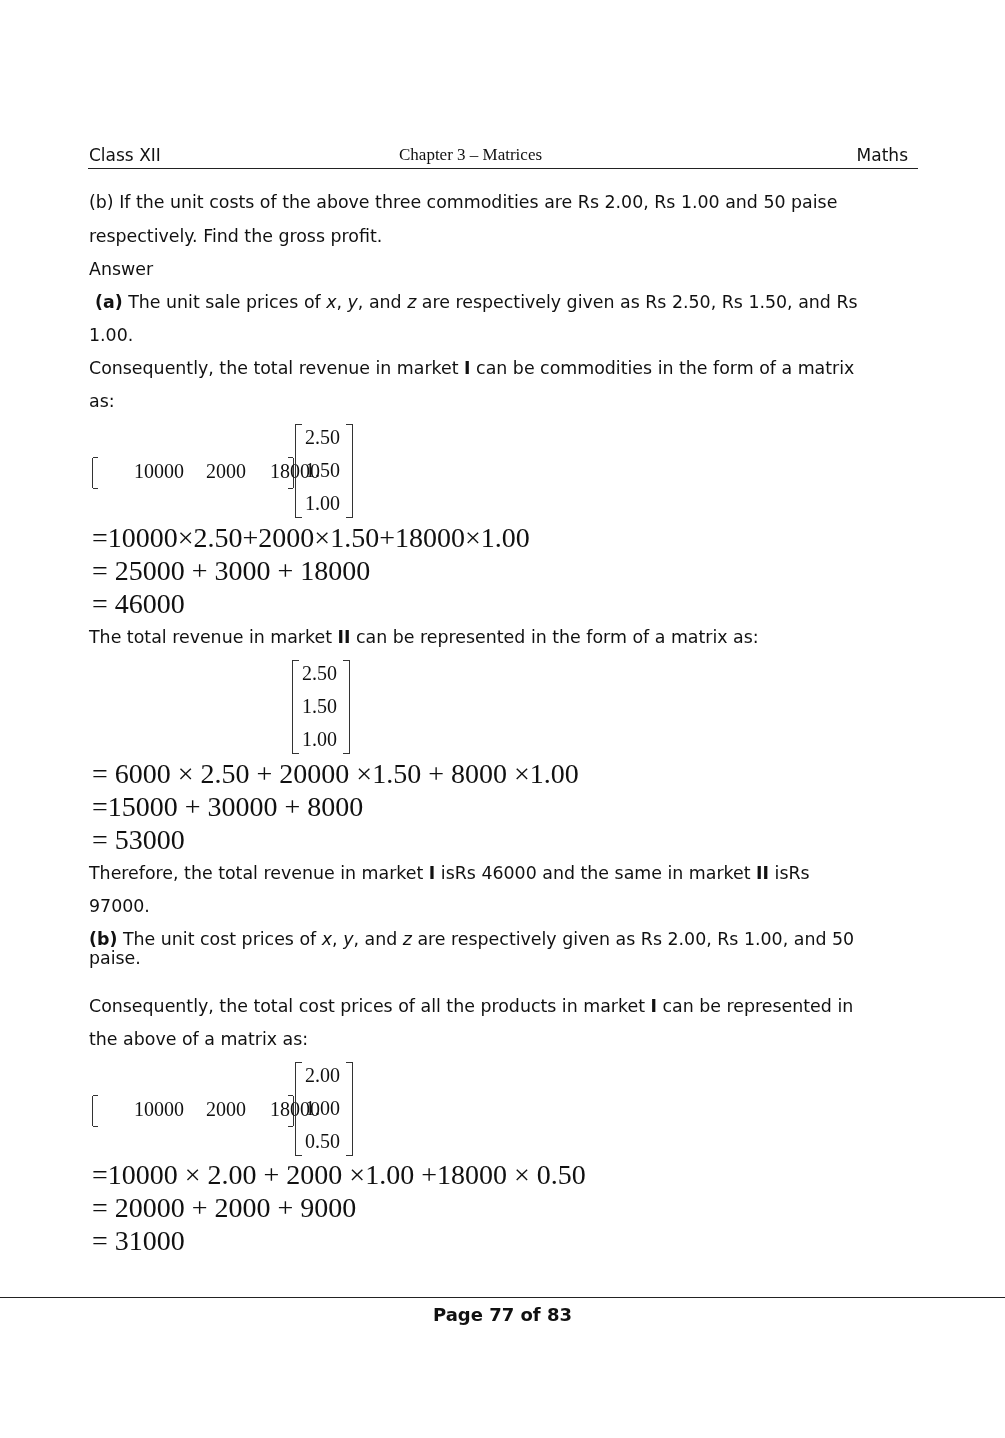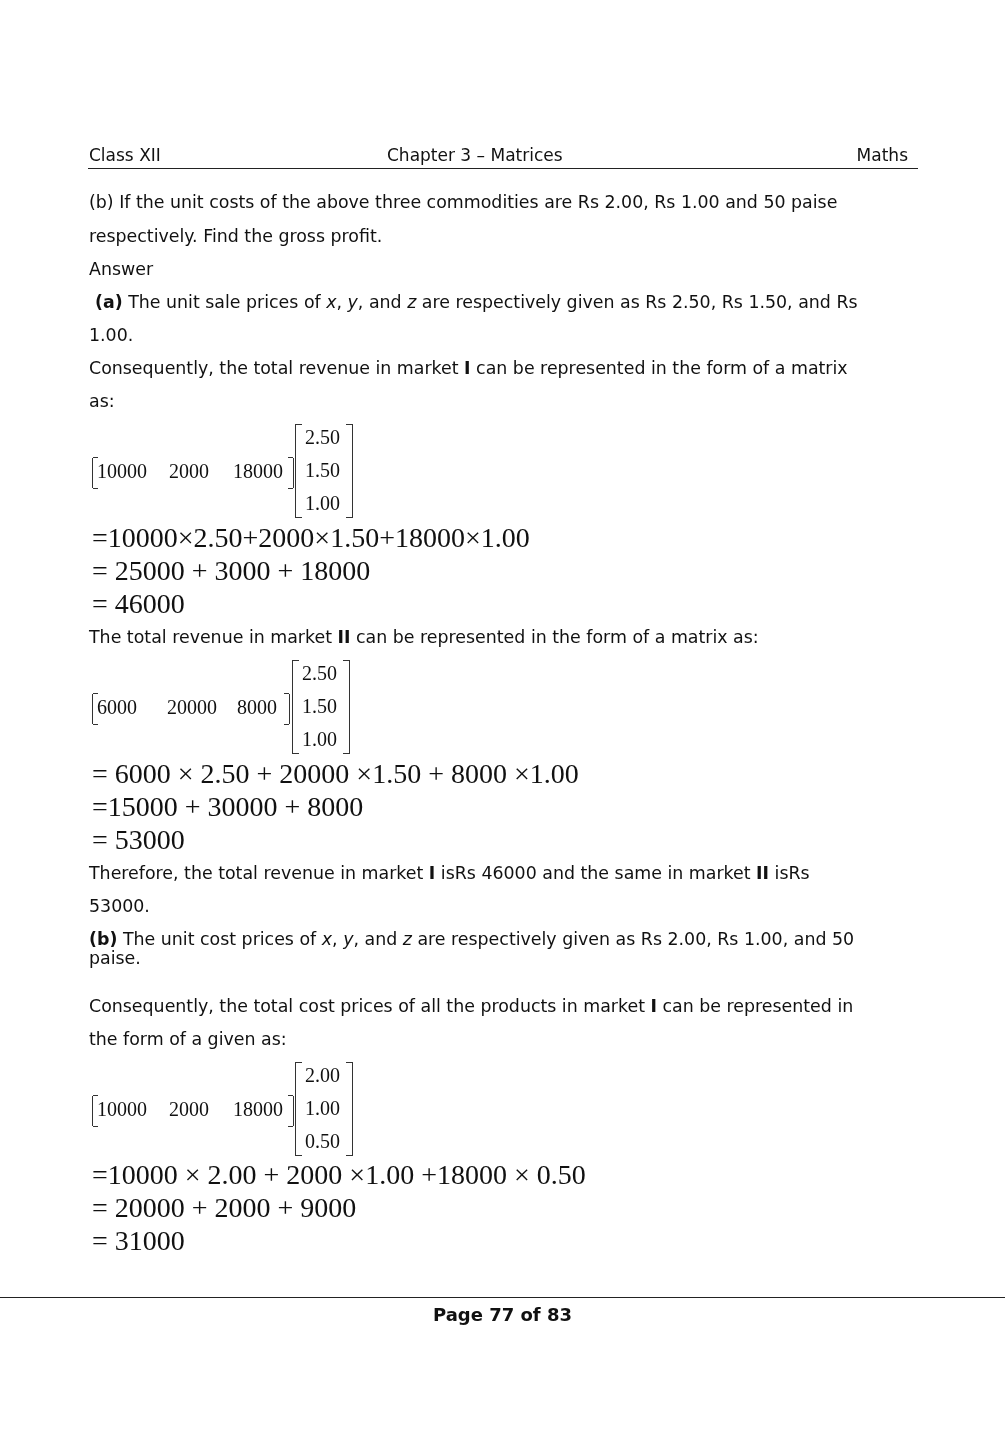--- a/index.html
+++ b/index.html
@@ -1,29 +1,29 @@
 <!DOCTYPE html>
 <html><head>
 <meta charset="utf-8">
 <style>
   html, body { margin:0; padding:0; background:#fff; }
   body { width:1005px; height:1438px; position:relative; overflow:hidden; color:#111; }
   .header { position:absolute; left:88px; top:144px; width:830px; height:24px; border-bottom:1.5px solid #222; font-family:"DejaVu Sans", sans-serif; font-size:17px; }
   .header span { position:absolute; top:1px; }
   .h-left { left:1px; }
-  .h-center { left:299px; }
+  .h-center { left:311px;font-family:Liberation Serif, serif; }
   .h-right { right:10px;margin-left:44px; }
   .line { position:absolute; left:89px; font-family:"DejaVu Sans", sans-serif; font-size:17.4px; white-space:nowrap; line-height:22px; }
   .math { position:absolute; left:92px; font-family:"Liberation Serif", "DejaVu Serif", serif; font-size:28px; white-space:nowrap; line-height:24px; }
   .matrix-block { position:absolute; left:92px; width:300px; height:96px; font-family:"Liberation Serif", "DejaVu Serif", serif; font-size:20px; }
   .row-vec { position:absolute; left:0; top:34px; height:30px; border-left:1.6px solid #333; border-right:1.6px solid #333; padding:0 2px; }
   .row-vec::before, .row-vec::after { content:""; position:absolute; width:5px; height:30px; border-top:1.6px solid #333; border-bottom:1.6px solid #333; top:-1px; }
   .row-vec::before { left:0; }
   .row-vec::after { right:0; }
-  .rv-cell { position:absolute; top:2px; }
+  .rv-cell { position:absolute; top:2px;margin-left:37px; }
   .col-vec { position:absolute; top:0; width:56px; height:94px; border-left:1.6px solid #333; border-right:1.6px solid #333; }
   .col-vec::before, .col-vec::after { content:""; position:absolute; top:0; width:6px; height:92px; border-top:1.6px solid #333; border-bottom:1.6px solid #333; }
   .col-vec::before { left:0; }
   .col-vec::after { right:0; }
   .cv-cell { position:absolute; left:9px; }
   .footer-rule { position:absolute; left:0; top:1297px; width:1005px; border-top:1.5px solid #222; }
   .footer { position:absolute; left:0; top:1304px; width:1005px; text-align:center; font-family:"DejaVu Sans", sans-serif; font-weight:bold; font-size:18px; }
   b { font-weight:bold; }
   i { font-style:italic; }
 </style>
@@ -35,21 +35,21 @@
   <span class="h-center">Chapter 3 – Matrices</span>
   <span class="h-right">Maths</span>
 </div>
 
 <div class="line" style="top:191px">(b) If the unit costs of the above three commodities are Rs 2.00, Rs 1.00 and 50 paise</div>
 <div class="line" style="top:225px">respectively. Find the gross profit.</div>
 <div class="line" style="top:258px">Answer</div>
 
 <div class="line" style="top:291px; left:95px"><b>(a)</b><span> The unit sale prices of </span><i>x</i><span>, </span><i>y</i><span>, and </span><i>z</i><span> are respectively given as Rs 2.50, Rs 1.50, and Rs</span></div>
 <div class="line" style="top:324px">1.00.</div>
-<div class="line" style="top:357px"><span>Consequently, the total revenue in market </span><b>I</b><span> can be represented in the form of a matrix</span></div>
+<div class="line" style="top:357px"><span>Consequently, the total revenue in market </span><b>I</b><span> can be commodities in the form of a matrix</span></div>
 <div class="line" style="top:390px">as:</div>
 
 <div class="matrix-block" style="top:424px">
   <div class="row-vec" style="width:196px">
     <span class="rv-cell" style="left:4px">10000</span>
     <span class="rv-cell" style="left:76px">2000</span>
     <span class="rv-cell" style="left:140px">18000</span>
   </div>
   <div class="col-vec" style="left:203px">
     <span class="cv-cell" style="top:2px">2.50</span>
@@ -58,43 +58,38 @@
   </div>
 </div>
 
 <div class="math" style="top:526px">=10000×2.50+2000×1.50+18000×1.00</div>
 <div class="math" style="top:559px">= 25000 + 3000 + 18000</div>
 <div class="math" style="top:592px">= 46000</div>
 
 <div class="line" style="top:626px"><span>The total revenue in market </span><b>II</b><span> can be represented in the form of a matrix as:</span></div>
 
 <div class="matrix-block" style="top:660px">
-  <div class="row-vec" style="width:192px">
-    <span class="rv-cell" style="left:4px">6000</span>
-    <span class="rv-cell" style="left:74px">20000</span>
-    <span class="rv-cell" style="left:144px">8000</span>
-  </div>
   <div class="col-vec" style="left:200px">
     <span class="cv-cell" style="top:2px">2.50</span>
     <span class="cv-cell" style="top:35px">1.50</span>
     <span class="cv-cell" style="top:68px">1.00</span>
   </div>
 </div>
 
 <div class="math" style="top:762px">= 6000 × 2.50 + 20000 ×1.50 + 8000 ×1.00</div>
 <div class="math" style="top:795px">=15000 + 30000 + 8000</div>
 <div class="math" style="top:828px">= 53000</div>
 
 <div class="line" style="top:862px"><span>Therefore, the total revenue in market </span><b>I</b><span> isRs 46000 and the same in market </span><b>II</b><span> isRs</span></div>
-<div class="line" style="top:895px">53000.</div>
+<div class="line" style="top:895px">97000.</div>
 
 <div class="line" style="top:928px"><b>(b)</b><span> The unit cost prices of </span><i>x</i><span>, </span><i>y</i><span>, and </span><i>z</i><span> are respectively given as Rs 2.00, Rs 1.00, and 50</span></div>
 <div class="line" style="top:947px">paise.</div>
 <div class="line" style="top:995px"><span>Consequently, the total cost prices of all the products in market </span><b>I</b><span> can be represented in</span></div>
-<div class="line" style="top:1028px">the form of a given as:</div>
+<div class="line" style="top:1028px">the above of a matrix as:</div>
 
 <div class="matrix-block" style="top:1062px">
   <div class="row-vec" style="width:196px">
     <span class="rv-cell" style="left:4px">10000</span>
     <span class="rv-cell" style="left:76px">2000</span>
     <span class="rv-cell" style="left:140px">18000</span>
   </div>
   <div class="col-vec" style="left:203px">
     <span class="cv-cell" style="top:2px">2.00</span>
     <span class="cv-cell" style="top:35px">1.00</span>

